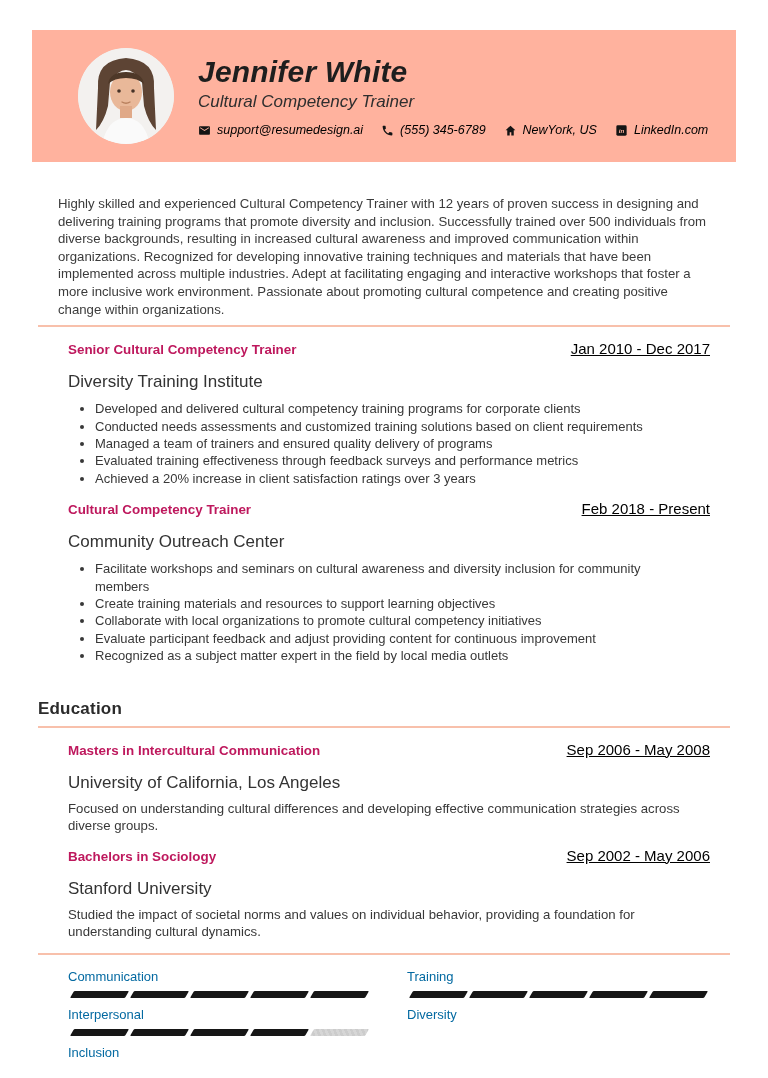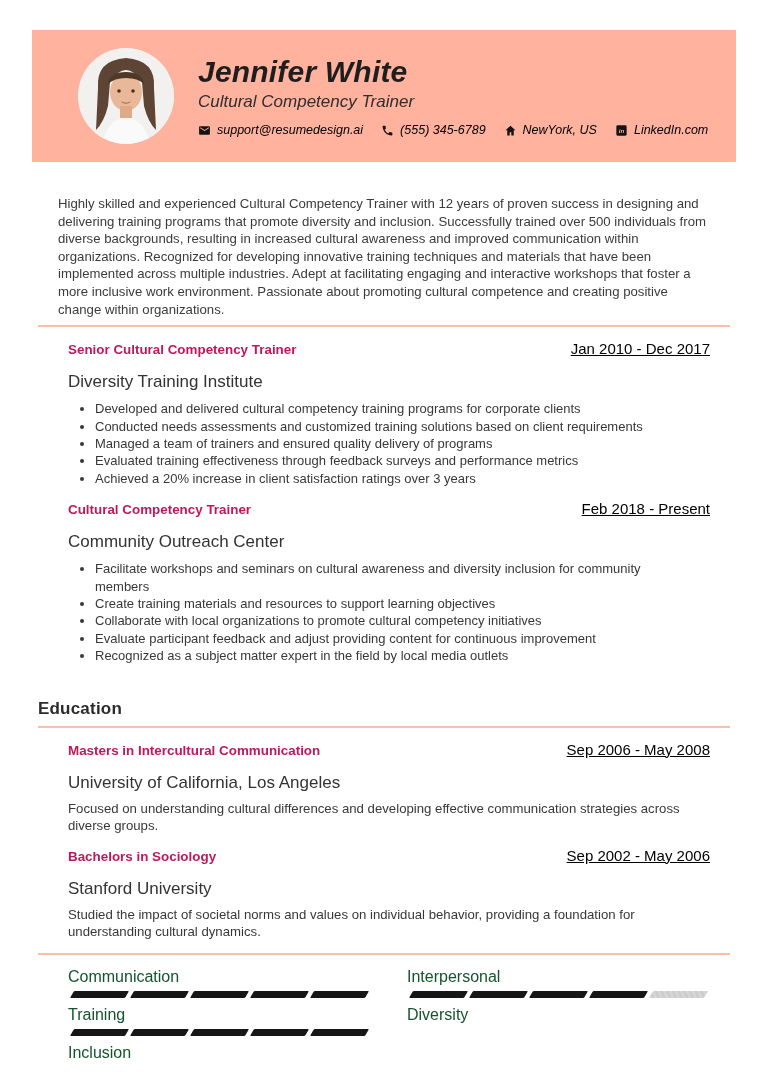--- a/index.html
+++ b/index.html
@@ -84,21 +84,21 @@
   }
   
   .skills-grid {
     margin:0 20px 0 30px;
     display:grid;
     grid-template-columns:1fr 1fr;
     column-gap:36px;
     row-gap:7px;
   }
   .skill { padding-bottom:1px; }
-  .slabel { font-size:16px; color:#14532d; line-height:17px; margin-bottom:6px; }
+  .slabel { font-size:13px; color:#0369a1; line-height:17px; margin-bottom:6px; }
   .sbar { display:flex; gap:5px; height:7px; padding:0 4px; }
   .seg {
     flex:1;
     transform:skewX(-30deg);
     border-radius:1px;
     background:#161616;
   }
   .seg.empty {
     background:repeating-linear-gradient(45deg,#d6d6d6 0 2px,#cccccc 2px 4px);
   }
@@ -227,42 +227,42 @@
           <div class="seg"></div>
           <div class="seg"></div>
           <div class="seg"></div>
           <div class="seg"></div>
           <div class="seg"></div>
         </div>
   </div>
 
 
   <div class="skill">
+    <div class="slabel">Training</div>
+    <div class="sbar">
+          <div class="seg"></div>
+          <div class="seg"></div>
+          <div class="seg"></div>
+          <div class="seg"></div>
+          <div class="seg"></div>
+        </div>
+  </div>
+
+  <div class="skill">
     <div class="slabel">Interpersonal</div>
     <div class="sbar">
           <div class="seg"></div>
           <div class="seg"></div>
           <div class="seg"></div>
           <div class="seg"></div>
           <div class="seg empty"></div>
         </div>
   </div>
 
   <div class="skill">
-    <div class="slabel">Training</div>
-    <div class="sbar">
-          <div class="seg"></div>
-          <div class="seg"></div>
-          <div class="seg"></div>
-          <div class="seg"></div>
-          <div class="seg"></div>
-        </div>
-  </div>
-
-  <div class="skill">
     <div class="slabel">Diversity</div>
 
   </div>
 
   <div class="skill">
     <div class="slabel">Inclusion</div>
 
   </div>
 </div>
 

